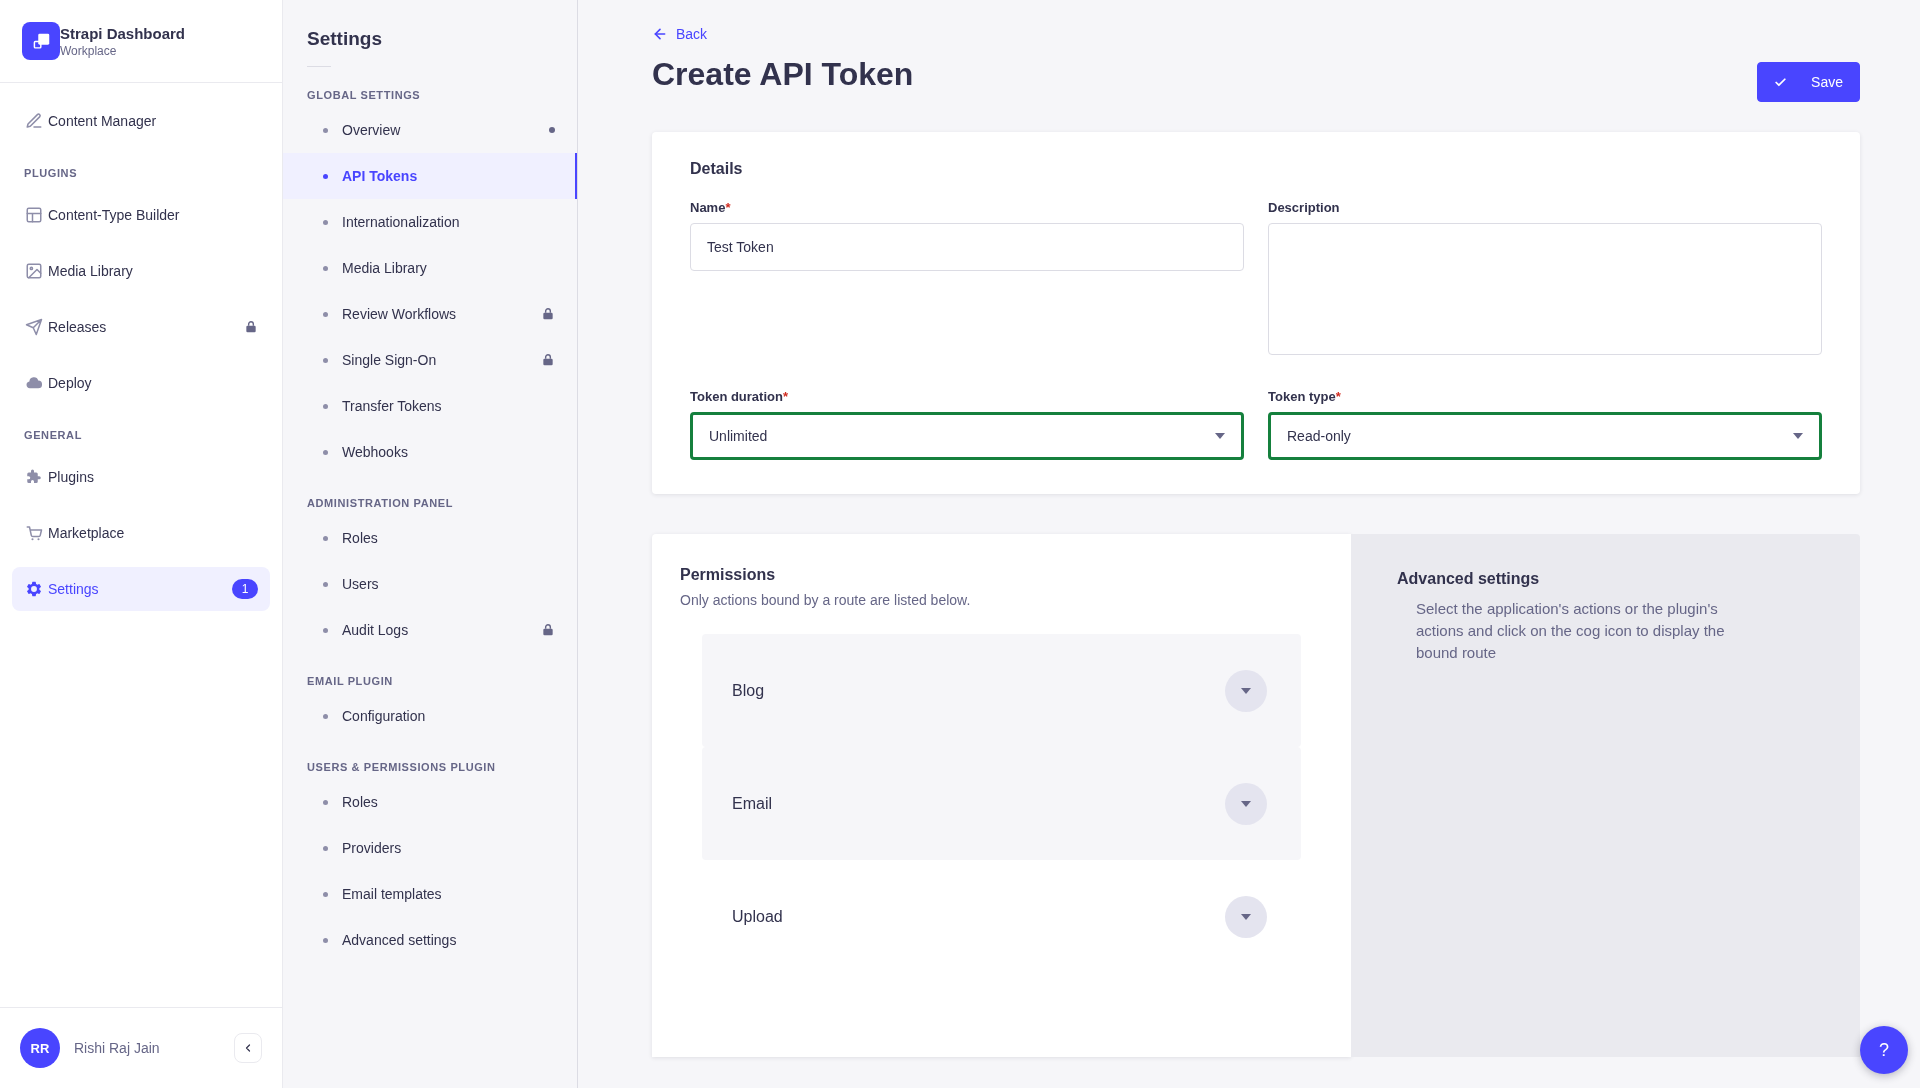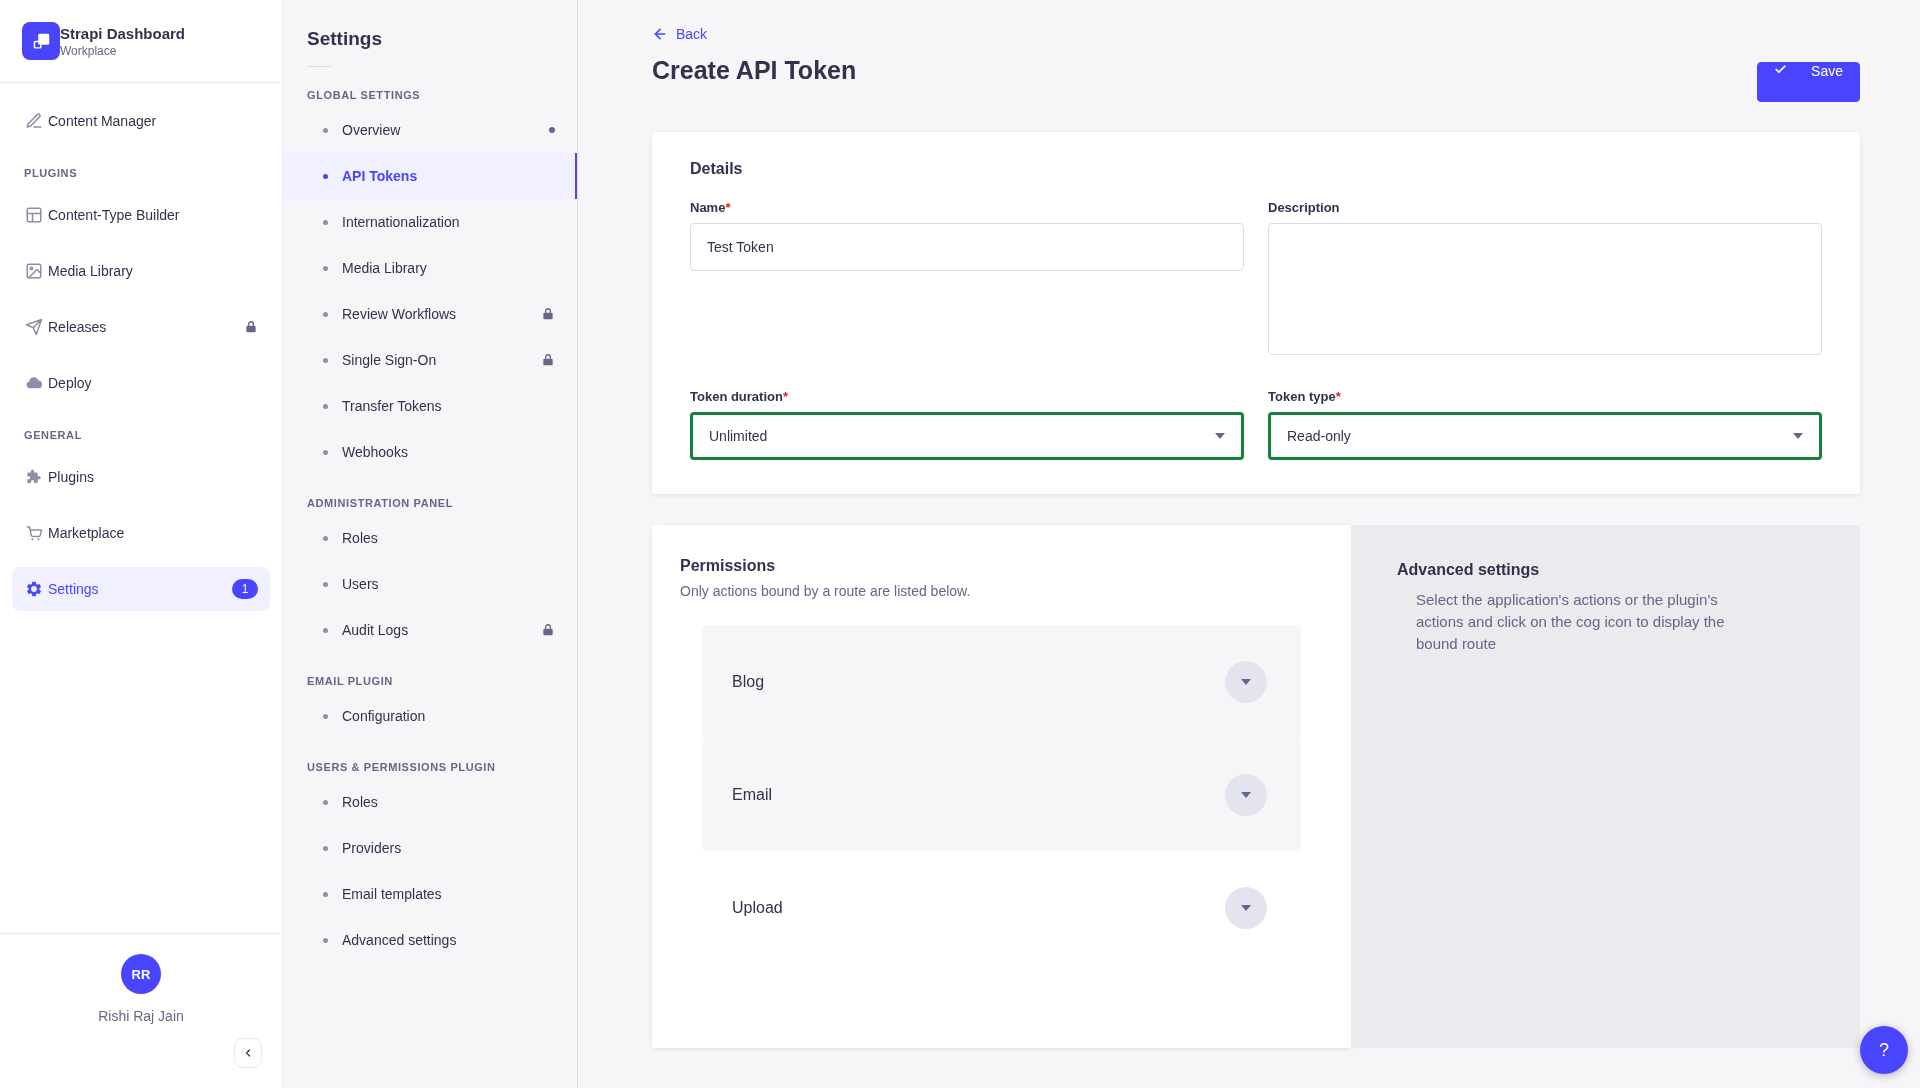--- a/index.html
+++ b/index.html
@@ -14,44 +14,44 @@
   .app-title { font-size:15px; font-weight:700; color:#32324d; line-height:1.3; }
   .app-sub { font-size:12px; color:#666687; }
   .nav { flex:1; padding:16px 12px 0; }
   .nav-item { display:flex; align-items:center; gap:4px; height:44px; padding:0 12px; border-radius:8px; font-size:14px; color:#32324d; margin-bottom:12px; cursor:pointer; }
   .nav-item .nicon { color:#8e8ea9; display:flex; width:20px; justify-content:center; flex-shrink:0; }
   .nav-item.active { background:#f0f0ff; color:#4945ff; font-weight:500; }
   .nav-item.active .nicon { color:#4945ff; }
   .nav-section-title { font-size:11px; font-weight:700; letter-spacing:.6px; color:#666687; margin:24px 12px 14px; }
   .badge { margin-left:auto; min-width:26px; height:20px; border-radius:10px; background:#4945ff; color:#fff; font-size:12px; display:flex; align-items:center; justify-content:center; padding:0 8px; }
   .lock { margin-left:auto; color:#666687; display:flex; }
-  .sidebar-footer { border-top:1px solid #eaeaef; padding:20px 20px; display:flex; align-items:center; gap:14px;flex-direction:column; }
+  .sidebar-footer { border-top:1px solid #eaeaef; padding:20px 20px; display:flex; align-items:center; gap:14px; }
   .avatar { width:40px; height:40px; border-radius:50%; background:#4945ff; color:#fff; font-size:13px; font-weight:700; display:flex; align-items:center; justify-content:center; flex-shrink:0; }
   .user-name { font-size:14px; color:#666687; }
   .collapse-btn { margin-left:auto; width:28px; height:30px; border:1px solid #eaeaef; background:#fff; border-radius:8px; display:flex; align-items:center; justify-content:center; color:#32324d; cursor:pointer; }
 
   
   .subnav { width:295px; background:#f6f6f9; border-right:1px solid #dcdce4; padding-top:28px; flex-shrink:0; overflow:hidden; }
   .subnav-title { font-size:19px; font-weight:700; color:#32324d; margin:0 24px 16px; }
   .subnav-divider { width:24px; height:1px; background:#dcdce4; margin:0 24px 16px; }
   .subnav-section-title { font-size:11px; font-weight:700; letter-spacing:.6px; color:#666687; margin:22px 24px 6px; }
   .subnav-item { display:flex; align-items:center; gap:14px; height:46px; padding:0 22px 0 40px; font-size:14px; color:#32324d; cursor:pointer; }
   .bullet { width:5px; height:5px; border-radius:50%; background:#8e8ea9; flex-shrink:0; }
   .subnav-item.active { background:#f0f0ff; color:#4945ff; border-right:2px solid #4945ff; font-weight:700; }
   .subnav-item.active .bullet { background:#4945ff; }
   .notif-dot { margin-left:auto; width:6px; height:6px; border-radius:50%; background:#666687; }
 
   
   .main { flex:1; padding:26px 60px 0 74px; position:relative; overflow:hidden; }
   .back-row { display:inline-flex; align-items:center; gap:8px; color:#4945ff; font-size:14px; margin-bottom:14px; cursor:pointer; }
   .title-row { display:flex; align-items:flex-start; justify-content:space-between; margin-bottom:30px; }
-  .page-title { font-size:25px; font-weight:700; color:#32324d; }
-  .save-btn { display:flex; gap:24px; background:#4945ff; color:#fff; border:1px solid #4945ff; border-radius:4px; padding:0 16px; height:40px; font-size:14px; margin-top:6px; cursor:pointer; font-family:inherit; }
-
-  .details-card { background:#fff; border-radius:4px; box-shadow:0 1px 4px rgba(33,33,52,.1); padding:28px 38px 34px; margin-bottom:31px; }
+  .page-title { font-size:32px; font-weight:700; color:#32324d; }
+  .save-btn { display:flex; align-items:center; gap:24px; background:#4945ff; color:#fff; border:1px solid #4945ff; border-radius:4px; padding:0 16px; height:40px; font-size:14px; margin-top:6px; cursor:pointer; font-family:inherit; }
+
+  .details-card { background:#fff; border-radius:4px; box-shadow:0 1px 4px rgba(33,33,52,.1); padding:28px 38px 34px; margin-bottom:40px; }
   .card-h { font-size:16px; font-weight:700; color:#32324d; }
   .form-grid { display:grid; grid-template-columns:1fr 1fr; column-gap:24px; row-gap:30px; margin-top:22px; align-items:start; }
   .field-label { font-size:13px; font-weight:700; color:#32324d; margin-bottom:8px; display:block; }
   .req { color:#d02b20; }
   .text-input { width:100%; height:48px; border:1px solid #dcdce4; border-radius:4px; padding:0 16px; font-size:14px; color:#32324d; font-family:inherit; background:#fff; }
   .textarea { width:100%; height:132px; border:1px solid #dcdce4; border-radius:4px; padding:12px 16px; font-size:14px; color:#32324d; font-family:inherit; resize:none; background:#fff; }
   .select { width:100%; height:48px; border:3px solid #15803d; border-radius:4px; padding:0 16px; font-size:14px; color:#32324d; background:#fff; display:flex; align-items:center; justify-content:space-between; cursor:pointer; }
   .caret { width:0; height:0; border-left:5px solid transparent; border-right:5px solid transparent; border-top:6px solid #666687; }
 
   .perm-row { display:flex; align-items:stretch; height:523px; }

